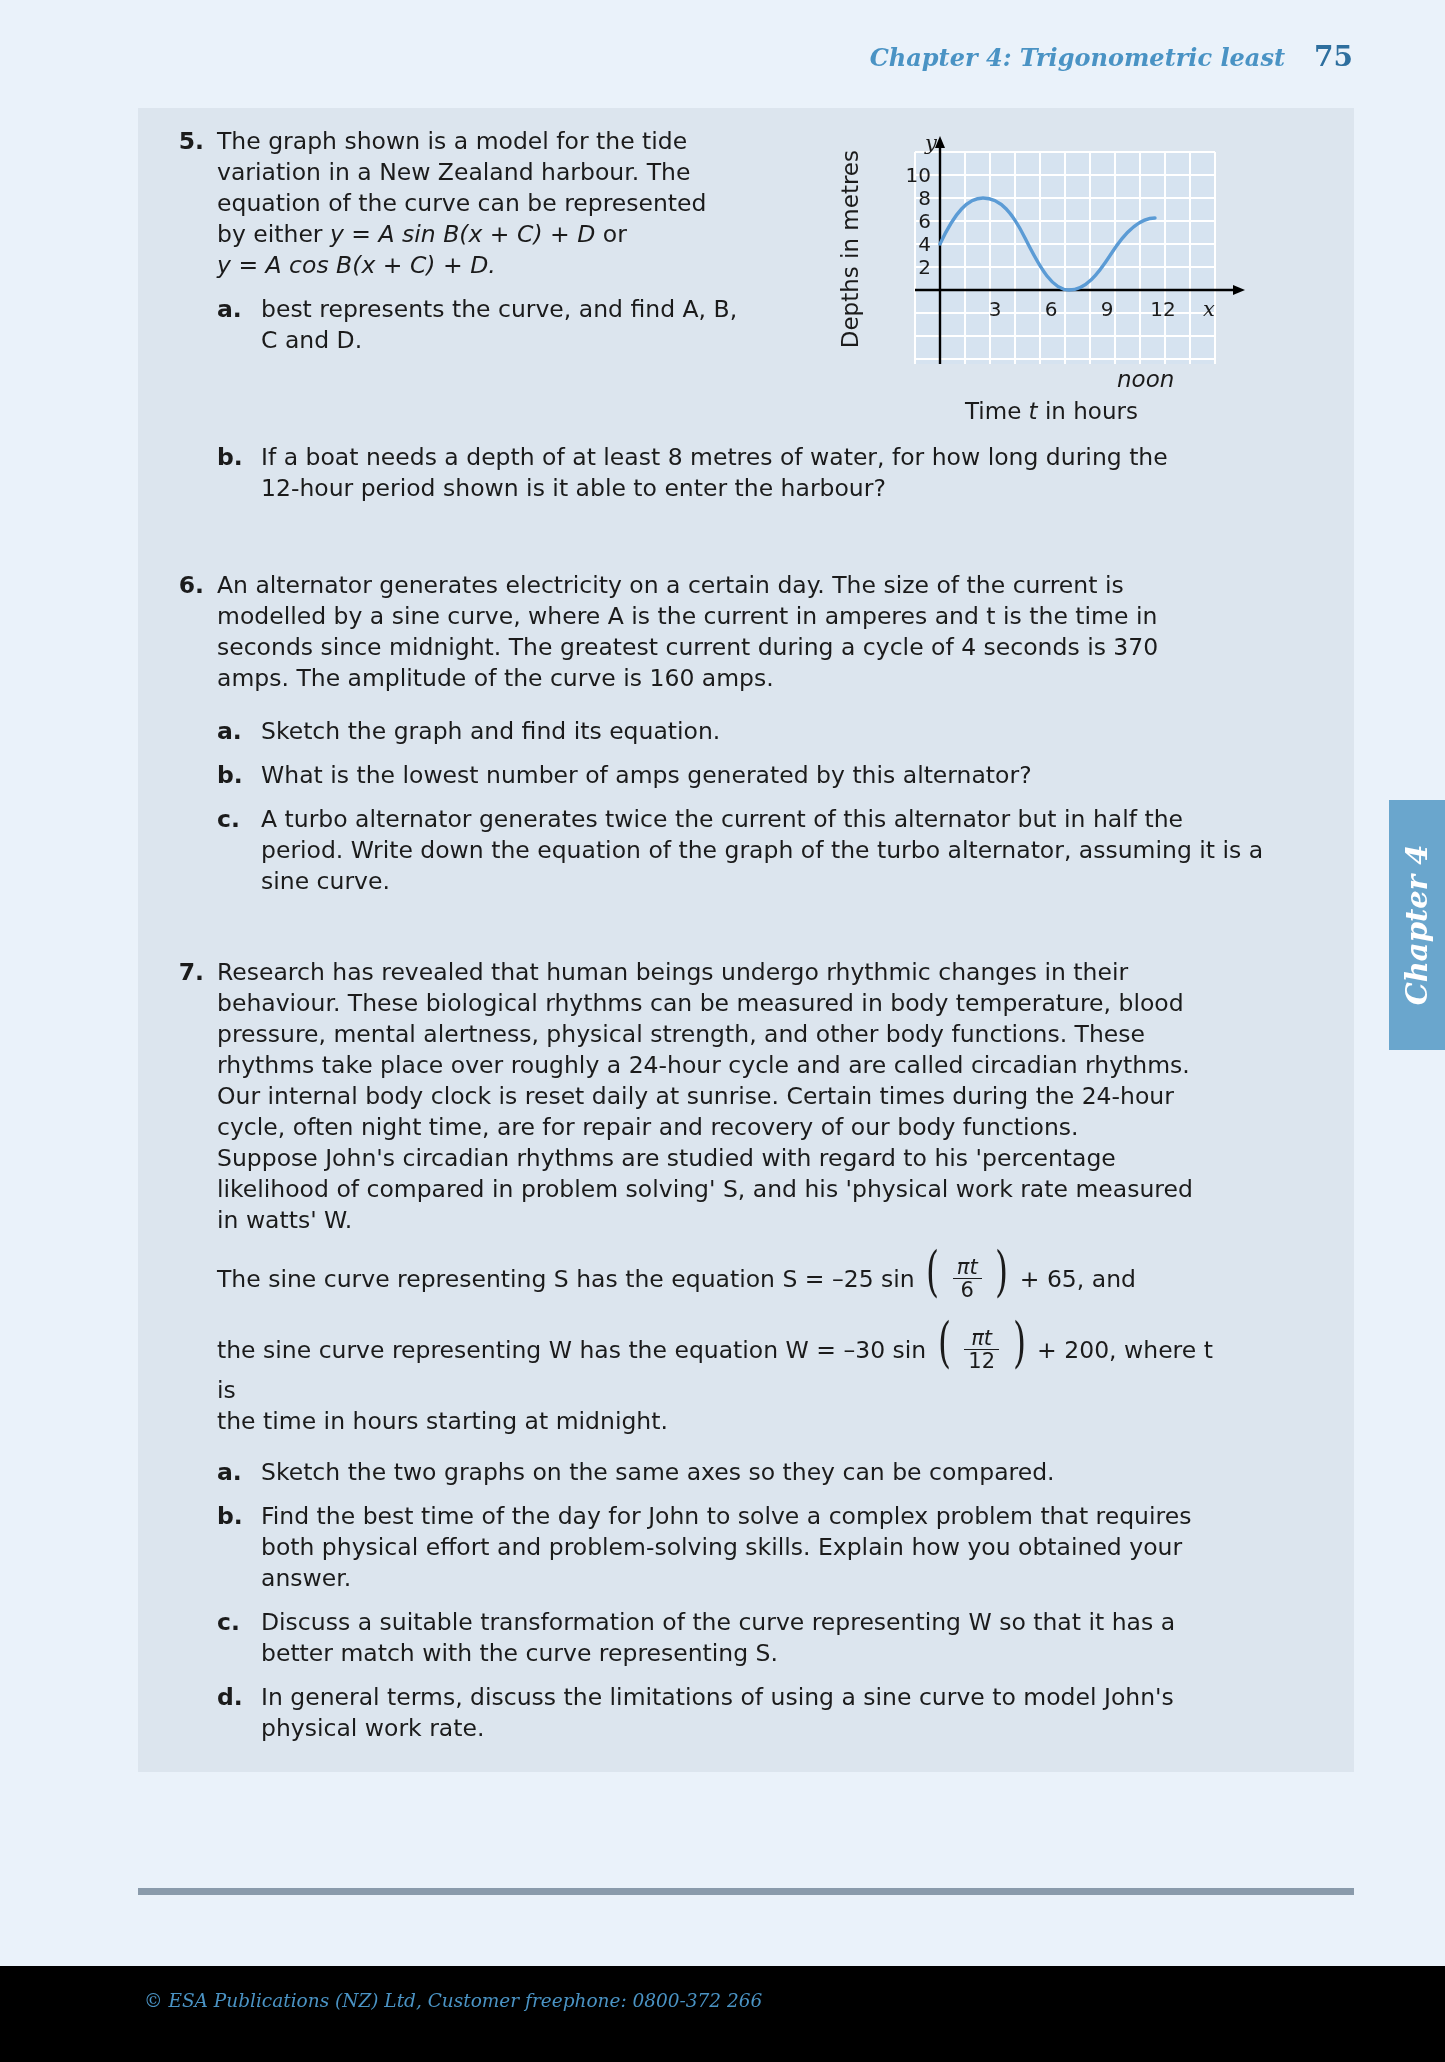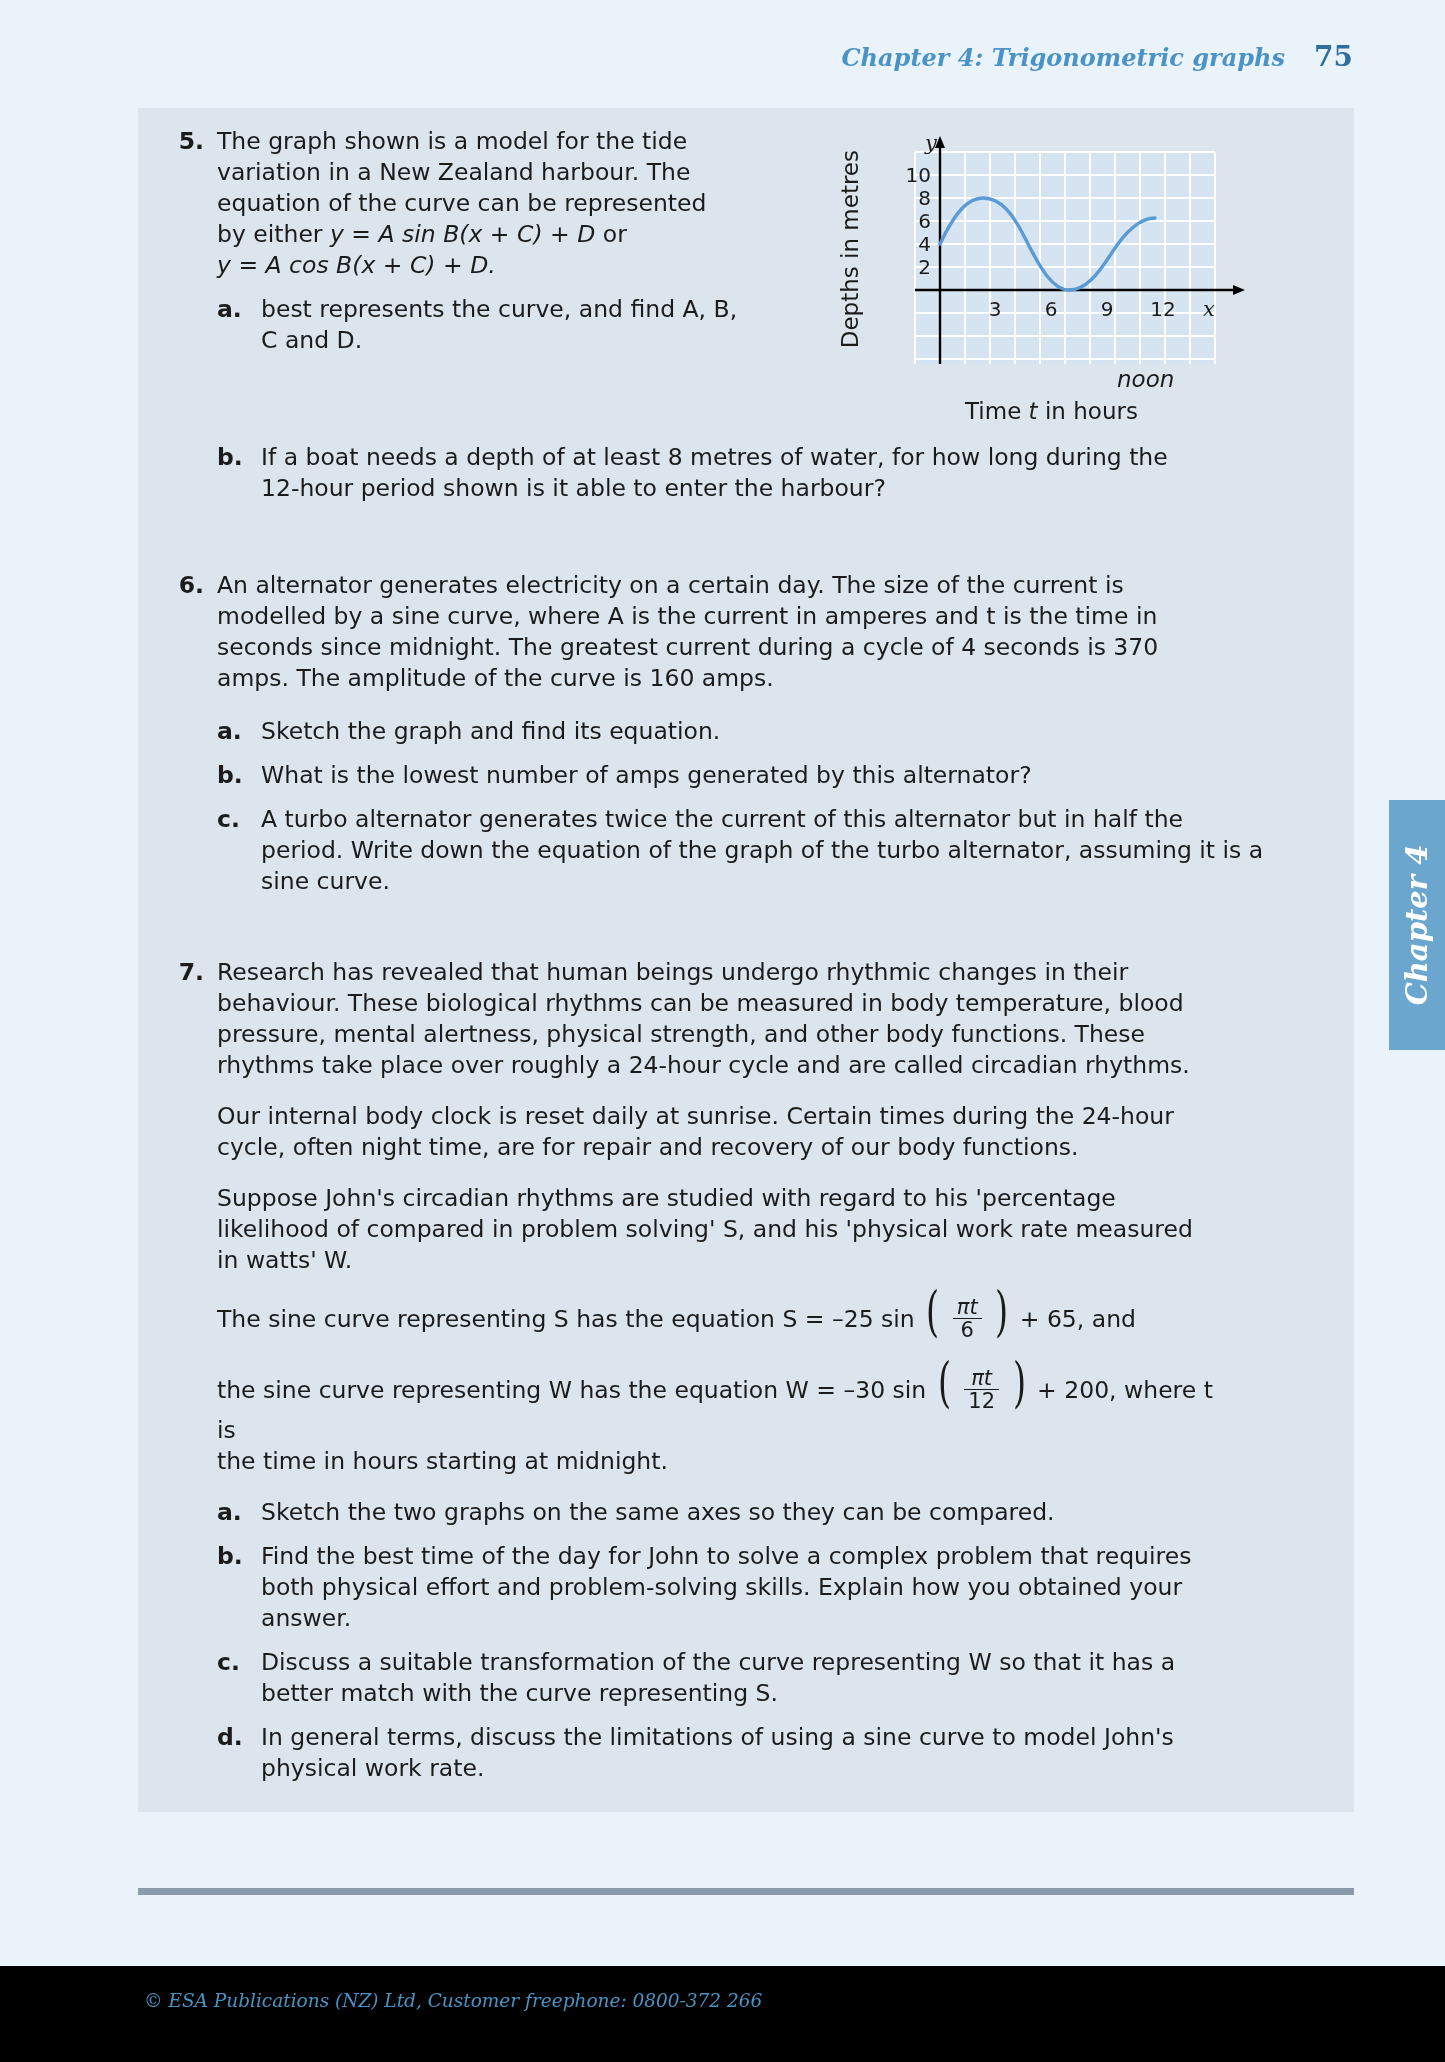--- a/index.html
+++ b/index.html
@@ -103,21 +103,21 @@
   .sub-let {
     width: 44px;
     flex: 0 0 44px;
     font-weight: bold;
     font-family: "DejaVu Sans", sans-serif;
     font-size: 23.5px;
     line-height: 1.32;
     color: #1b1b1b;
   }
   .sub-body { flex: 1 1 auto; }
-  .para { margin-top: 20px; }
+  .para { }
   
   .q5-wrap { display: flex; }
   .q5-left { width: 620px; flex: 0 0 620px; }
   .q5-right {
     flex: 1 1 auto;
     position: relative;
     height: 300px;
   }
   .graph {
     position: absolute;
@@ -215,21 +215,21 @@
     transform: scaleX(0.62);
   }
   .eqline { white-space: nowrap; }
 </style>
 </head>
 <body>
 
 <div class="page">
 
   <div class="header">
-    <div class="header-title">Chapter 4: Trigonometric graphs</div>
+    <div class="header-title">Chapter 4: Trigonometric least</div>
     <div class="header-pagenum">75</div>
   </div>
 
   <div class="chapter-tab">
     <span>Chapter 4</span>
   </div>
 
   <div class="content">
 
     <div class="q" style="padding-left:20px;">

